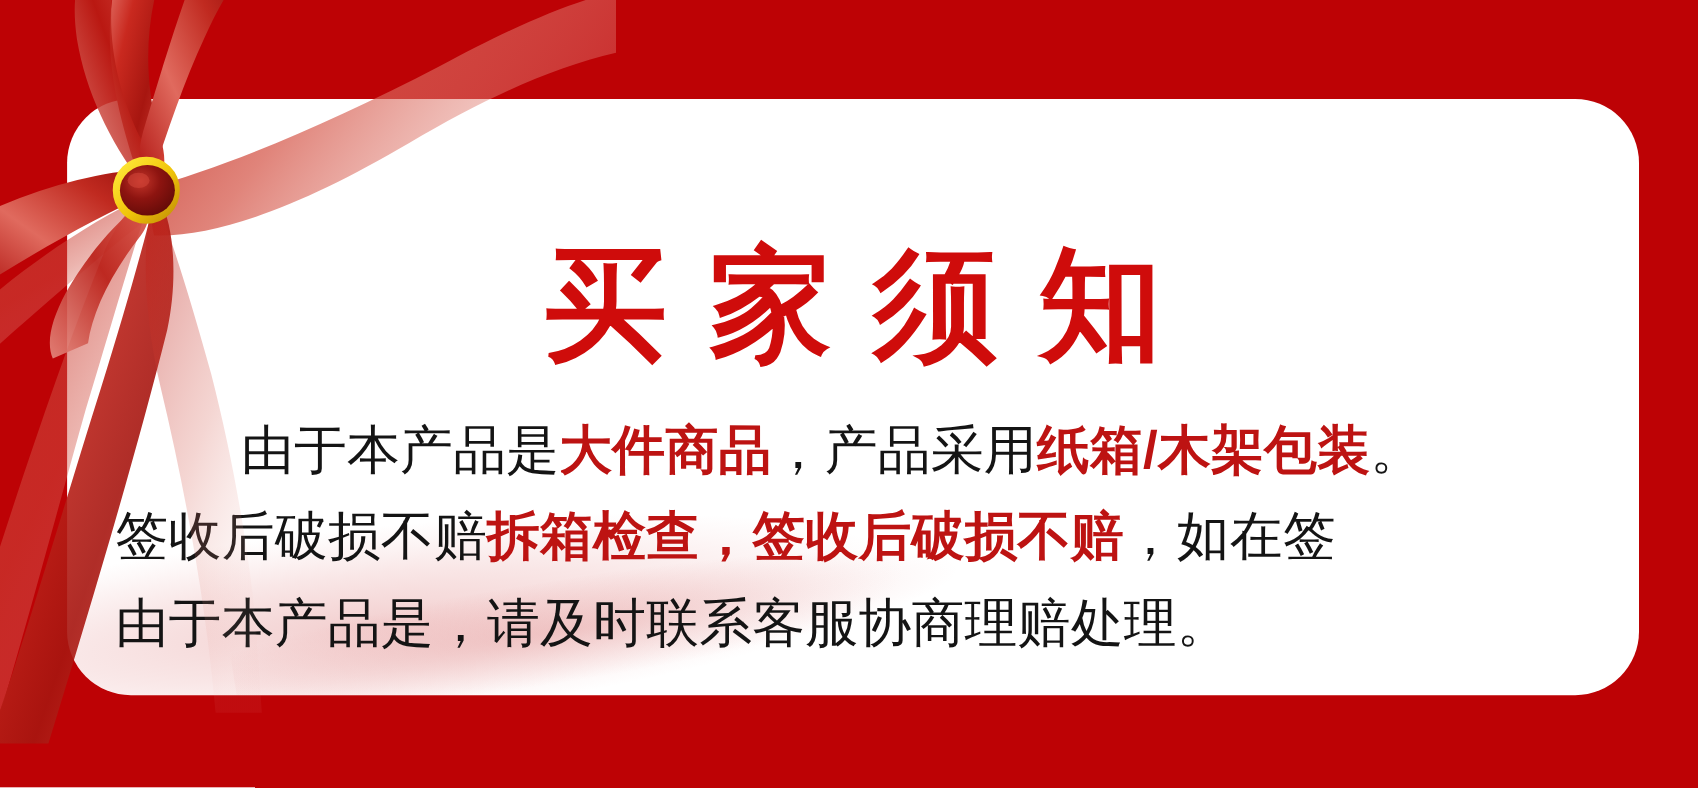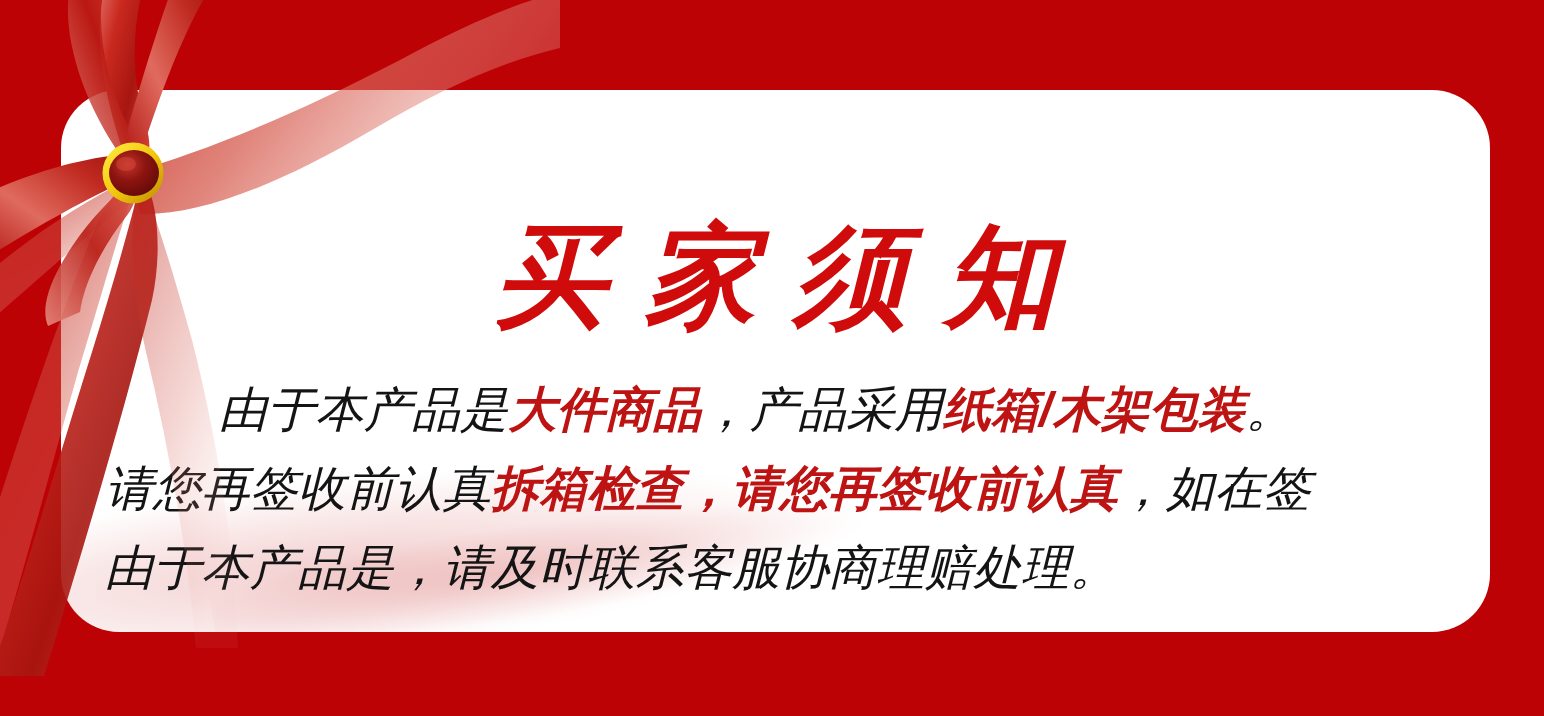--- a/index.html
+++ b/index.html
@@ -6,21 +6,20 @@
     margin: 0;
     padding: 0;
     background: #ffffff;
   }
   #stage {
     position: relative;
     width: 1544px;
     height: 716px;
     overflow: hidden;
     font-family: "Liberation Sans", "DejaVu Sans", sans-serif;
-    font-style: italic;
   }
 
   
   .bg-red {
     position: absolute;
     inset: 0;
     background: #bd0205;
   }
 
   
@@ -126,21 +125,21 @@
     <div class="card-wave2"></div>
 
     <div class="card-inner">
       <div class="title">买家须知</div>
 
       <div class="body-text">
         <span class="ln ln1">
           <span>由于本产品是</span><span class="hl">大件商品</span><span>，产品采用</span><span class="hl">纸箱/木架包装</span><span>。</span>
         </span>
         <span class="ln ln2">
-          <span>请您再签收前认真</span><span class="hl">拆箱检查，请您再签收前认真</span><span>，如在签</span>
+          <span>签收后破损不赔</span><span class="hl">拆箱检查，签收后破损不赔</span><span>，如在签</span>
         </span>
         <span class="ln ln3">
           <span>由于本产品是，请及时联系客服协商理赔处理。</span>
         </span>
       </div>
     </div>
   </div>
 
   <div class="ribbon">
     <svg width="560" height="716" viewBox="0 0 560 716" xmlns="http://www.w3.org/2000/svg">

